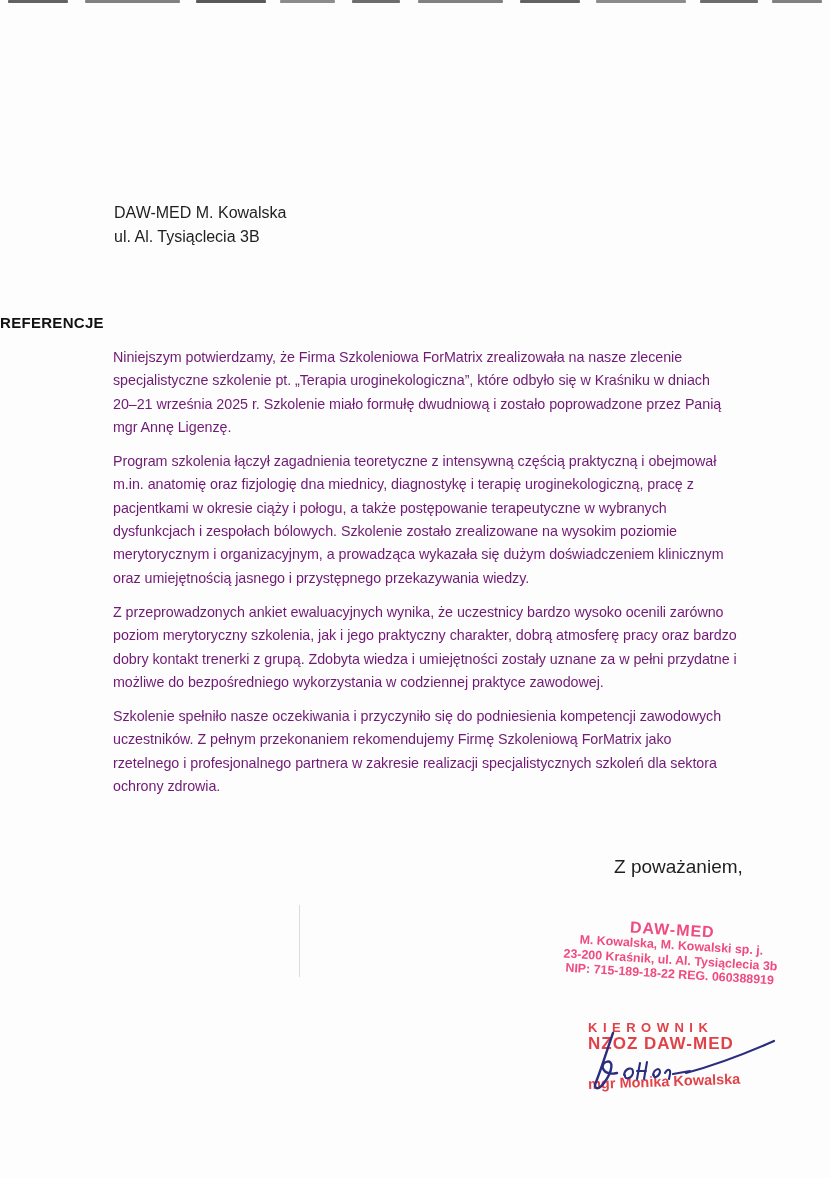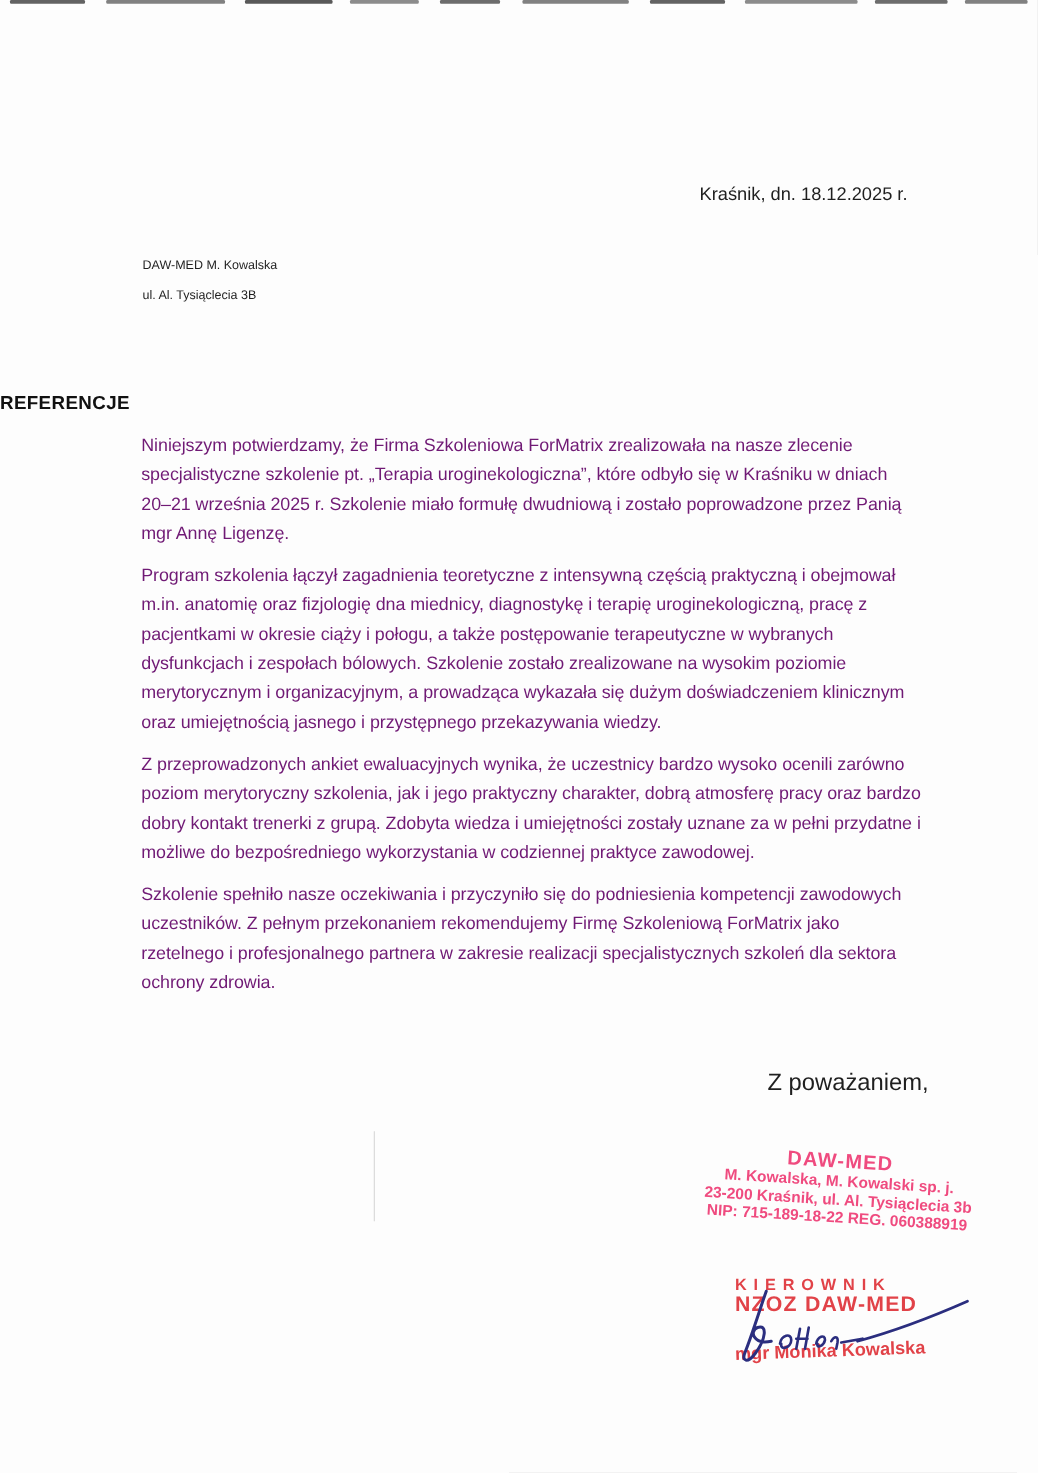--- a/index.html
+++ b/index.html
@@ -16,21 +16,21 @@
   .scan-edge{position:absolute;top:0;left:0;width:100%;height:4px;}
   .scan-edge i{position:absolute;top:0;height:3px;background:#2f2f2f;border-radius:1px;}
   .scan-streak{position:absolute;left:299px;top:905px;width:1px;height:72px;background:#dcdcdc;}
 
   .date-line{
     position:absolute;top:148px;left:0;right:104px;
     text-align:right;font-size:14.6px;color:#1f1f1f;
   }
   .recipient{
     position:absolute;left:114px;top:201px;
-    font-size:10px;line-height:23.6px;color:#1f1f1f;
+    font-size:16px;line-height:23.6px;color:#1f1f1f;
   }
   .letter-title{
     position:absolute;top:314px;left:0;width:100%;
     font-size:15px;font-weight:bold;
     letter-spacing:.3px;color:#111;margin:0;
   }
   .letter-body{
     position:absolute;left:113px;top:346px;width:624px;
     font-size:14.3px;line-height:23.3px;color:#701a75;
     letter-spacing:-0.05px;
@@ -75,21 +75,20 @@
     <i style="left:280px;width:55px;opacity:.55"></i>
     <i style="left:352px;width:48px;opacity:.7"></i>
     <i style="left:418px;width:85px;opacity:.6"></i>
     <i style="left:520px;width:60px;opacity:.75"></i>
     <i style="left:596px;width:90px;opacity:.55"></i>
     <i style="left:700px;width:58px;opacity:.7"></i>
     <i style="left:772px;width:50px;opacity:.6"></i>
   </div>
   <div class="scan-streak"></div>
 
-  <div class="date-line">Kraśnik, dn. 18.12.2025 r.</div>
 
   <div class="recipient">
     <div>DAW-MED M. Kowalska</div>
     <div>ul. Al. Tysiąclecia 3B</div>
   </div>
 
   <h1 class="letter-title">REFERENCJE</h1>
 
   <div class="letter-body">
     <p>Niniejszym potwierdzamy, że Firma Szkoleniowa ForMatrix zrealizowała na nasze zlecenie specjalistyczne szkolenie pt. „Terapia uroginekologiczna”, które odbyło się w Kraśniku w dniach 20–21 września 2025 r. Szkolenie miało formułę dwudniową i zostało poprowadzone przez Panią mgr Annę Ligenzę.</p>

